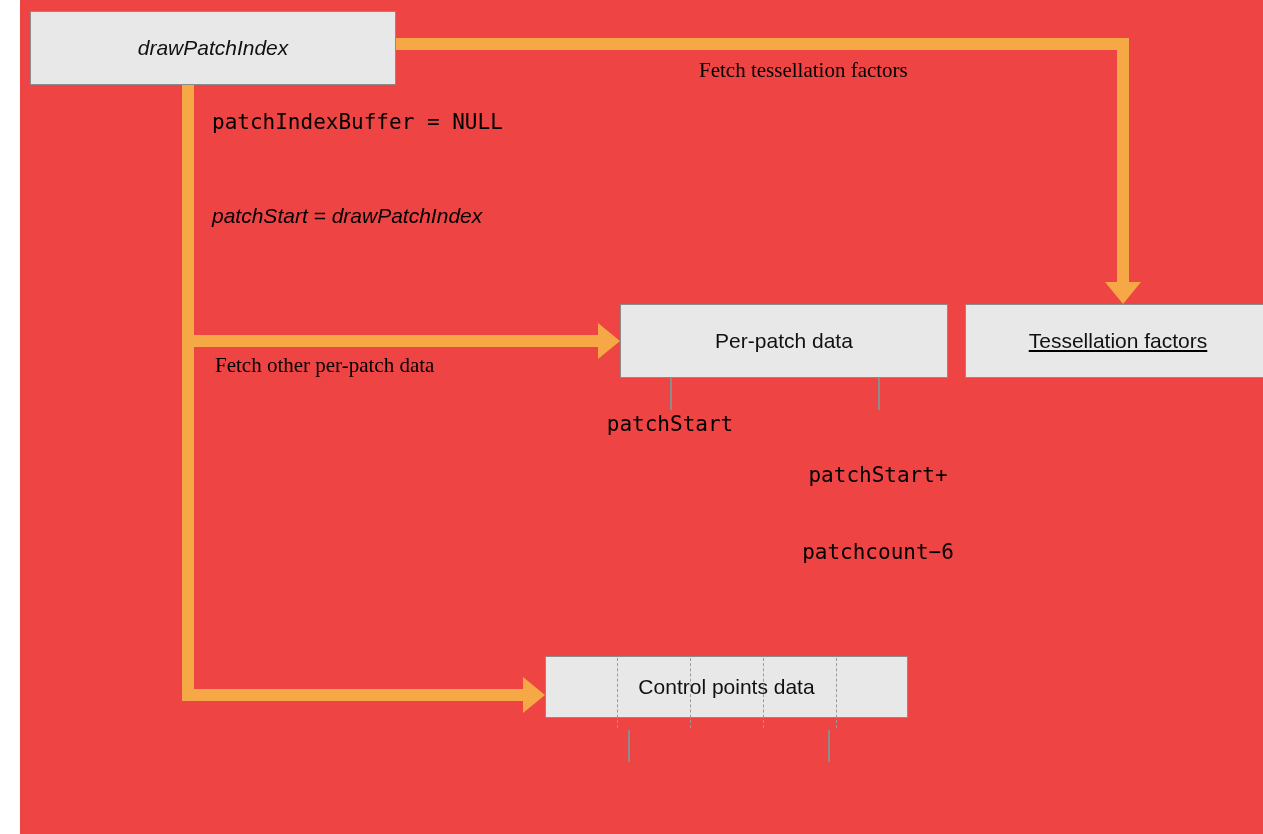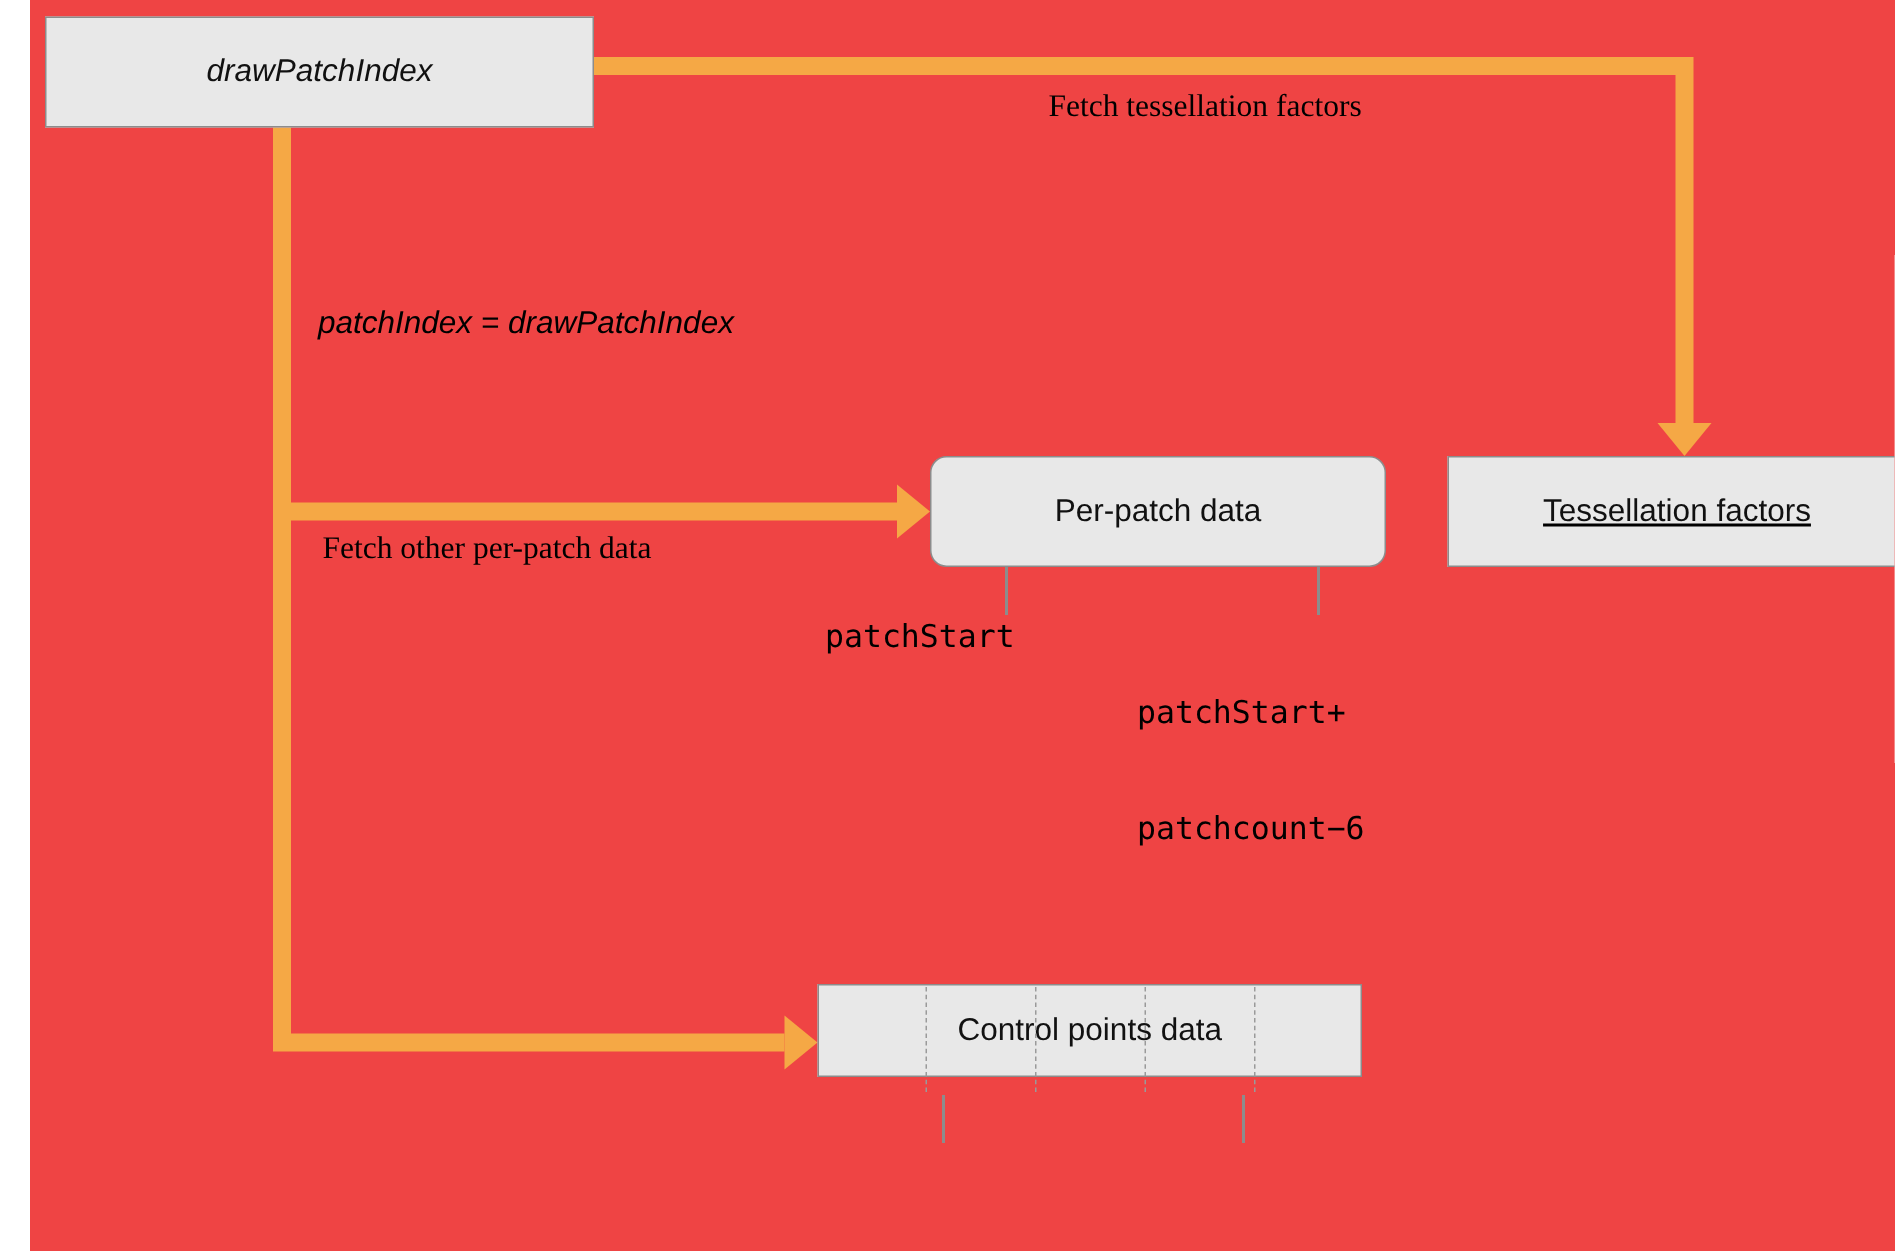--- a/index.html
+++ b/index.html
@@ -60,20 +60,21 @@
     font-style: italic;
     font-size: 21px;
     color: #000000;
     white-space: nowrap;
   }
   .tick-label {
     position: absolute;
     font-family: "DejaVu Sans Mono", monospace;
     font-size: 21px;
     color: #000000;
+    text-align: center;
     line-height: 1.22;
     white-space: pre;
   }
   .tick-line {
     position: absolute;
     width: 1.5px;
     background: #8c8c8c;
   }
   .divider {
     position: absolute;
@@ -111,26 +112,27 @@
       <path d="M 503 677 L 503 713 L 525 695 Z" fill="#f5a845"></path>
     </g>
   </svg>
 
   <div class="node" style="left:10px; top:11px; width:366px; height:74px;">
     <span class="node-label italic">drawPatchIndex</span>
   </div>
 
   <div class="edge-label" style="left:679px; top:58px;">Fetch tessellation factors</div>
 
+  <div class="mono-label" style="left:192px; top:110px;">patchIndexBuffer = NULL</div>
 
-  <div class="italic-label" style="left:192px; top:204px;">patchIndex = drawPatchIndex</div>
+  <div class="italic-label" style="left:192px; top:204px;">patchStart = drawPatchIndex</div>
 
   <div class="edge-label" style="left:195px; top:353px;">Fetch other per-patch data</div>
 
-  <div class="node" style="left:600px; top:304px; width:304px; height:74px;border-radius:11px;">
+  <div class="node" style="left:600px; top:304px; width:328px; height:74px;">
     <span class="node-label">Per-patch data</span>
   </div>
 
   <div class="tick-line" style="left:650px; top:378px; height:32px;"></div>
   <div class="tick-line" style="left:858px; top:378px; height:32px;"></div>
 
   <div class="tick-label" style="left:530px; top:412px; width:240px;">patchStart</div>
 
   <div class="tick-label" style="left:738px; top:412px; width:240px;">
     <div>patchStart+</div>

